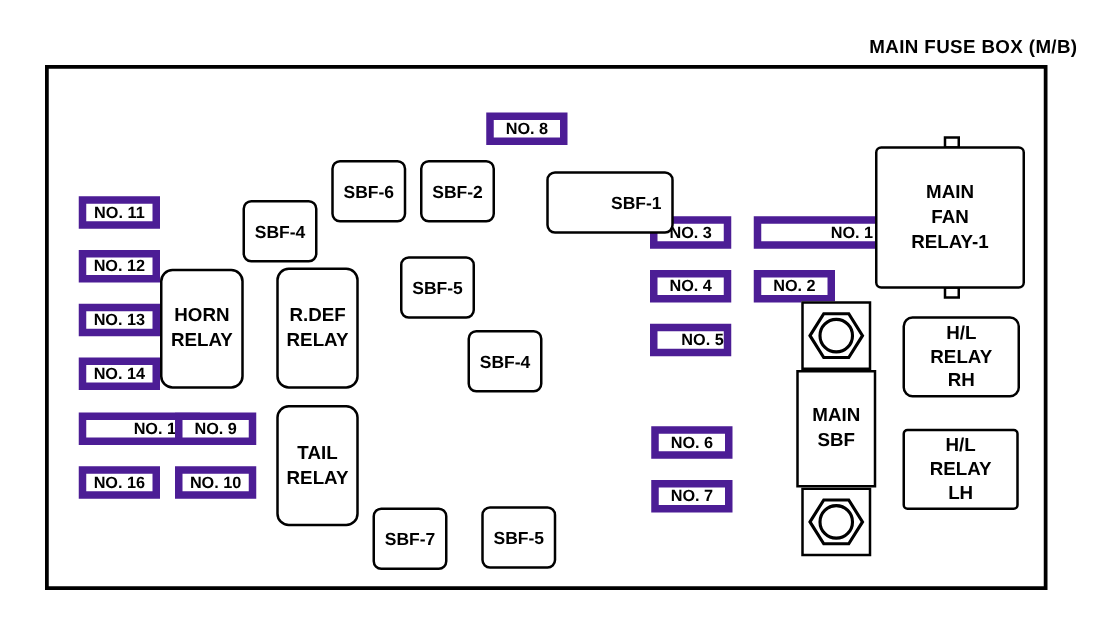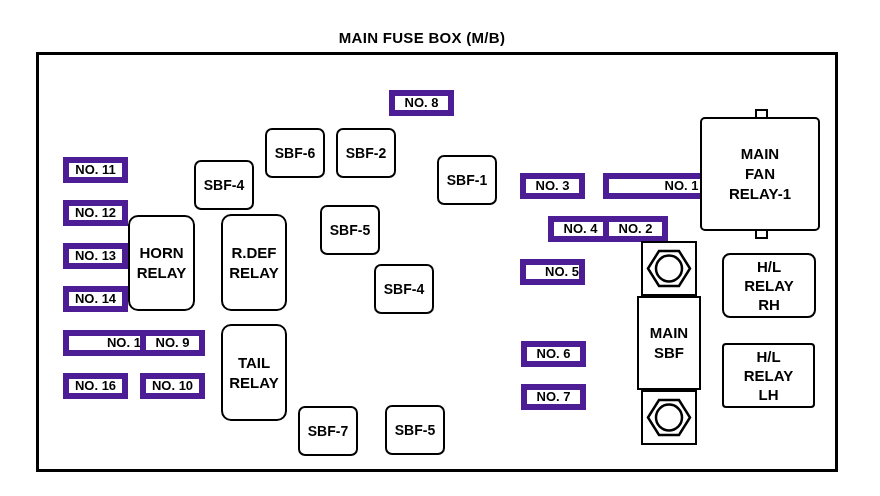--- a/index.html
+++ b/index.html
@@ -15,23 +15,24 @@
     font-family: "Liberation Sans", sans-serif;
     font-weight: bold;
     color: #000000;
     overflow: hidden;
   }
   .title {
     position: absolute;
     left: 0;
     top: 29px;
     width: 844px;
-    text-align: center;
+    text-align: right;
     font-size: 15px;
     letter-spacing: 0.3px;
+    padding-left: 18px;
   }
   .outer-box {
     position: absolute;
     left: 36px;
     top: 52px;
     width: 796px;
     height: 414px;
     border: 3px solid #000;
     background: #ffffff;
   }
@@ -124,31 +125,31 @@
   <div class="fuse-label" style="left:63px;top:200px;text-align:center;">NO. 12</div>
   <div class="fuse-label" style="left:63px;top:243px;">NO. 13</div>
   <div class="fuse-label" style="left:63px;top:286px;">NO. 14</div>
   <div class="fuse-label" style="left:63px;top:330px;padding-left:32px;">NO. 15</div>
   <div class="fuse-label" style="left:63px;top:373px;">NO. 16</div>
 
   <div class="fuse-label" style="left:140px;top:330px;">NO. 9</div>
   <div class="fuse-label" style="left:140px;top:373px;">NO. 10</div>
 
   <div class="fuse-label" style="left:520px;top:173px;">NO. 3</div>
-  <div class="fuse-label" style="left:520px;top:216px;margin-left:28px;">NO. 4</div>
+  <div class="fuse-label" style="left:520px;top:216px;">NO. 4</div>
   <div class="fuse-label" style="left:520px;top:259px;text-align:right;">NO. 5</div>
   <div class="fuse-label" style="left:521px;top:341px;">NO. 6</div>
   <div class="fuse-label" style="left:521px;top:384px;">NO. 7</div>
 
   <div class="fuse-label" style="left:603px;top:173px;padding-left:46px;">NO. 1</div>
   <div class="fuse-label" style="left:603px;top:216px;">NO. 2</div>
 
   <div class="sbf-box" style="left:265px;top:128px;">SBF-6</div>
   <div class="sbf-box" style="left:336px;top:128px;">SBF-2</div>
-  <div class="sbf-box" style="left:437px;top:155px;">SBF-1</div>
+  <div class="sbf-box" style="left:437px;top:137px;padding-left:42px;">SBF-1</div>
   <div class="sbf-box" style="left:194px;top:160px;">SBF-4</div>
   <div class="sbf-box" style="left:320px;top:205px;">SBF-5</div>
   <div class="sbf-box" style="left:374px;top:264px;">SBF-4</div>
   <div class="sbf-box" style="left:298px;top:406px;">SBF-7</div>
   <div class="sbf-box" style="left:385px;top:405px;">SBF-5</div>
 
   <div class="relay-box" style="left:128px;top:215px;width:63px;height:92px;">
     <span>HORN</span>
     <span>RELAY</span>
   </div>

